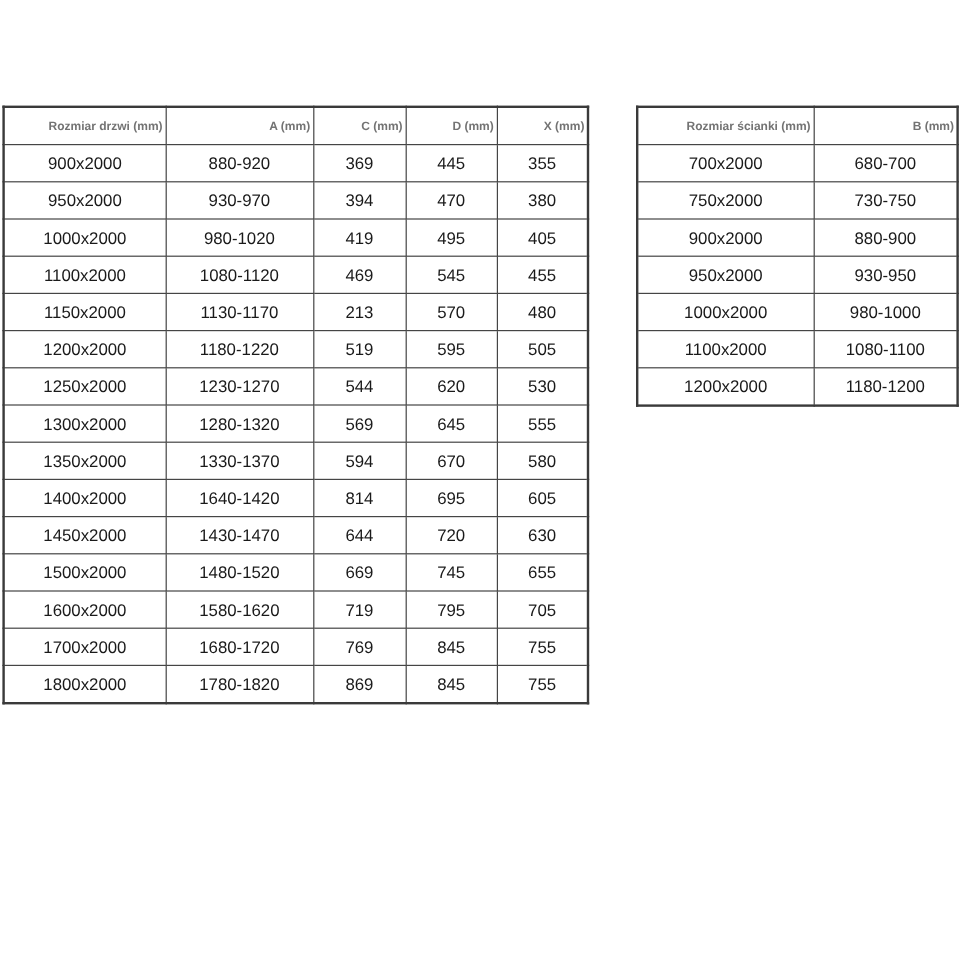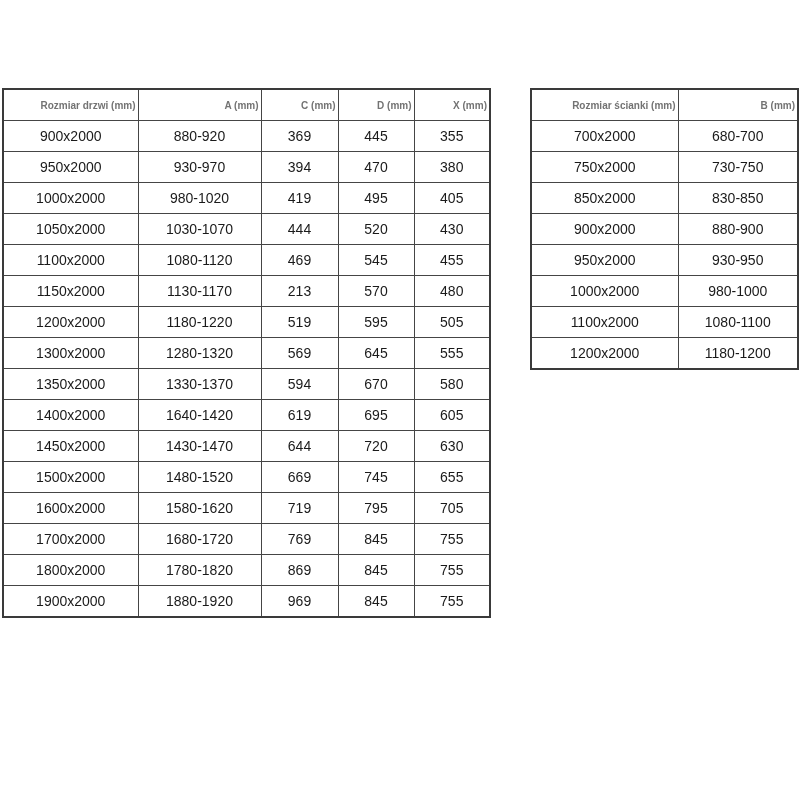--- a/index.html
+++ b/index.html
@@ -86,27 +86,20 @@
         <td>380</td>
       </tr>
       <tr>
         <td>1000x2000</td>
         <td>980-1020</td>
         <td>419</td>
         <td>495</td>
         <td>405</td>
       </tr>
       <tr>
-        <td>1050x2000</td>
-        <td>1030-1070</td>
-        <td>444</td>
-        <td>520</td>
-        <td>430</td>
-      </tr>
-      <tr>
         <td>1100x2000</td>
         <td>1080-1120</td>
         <td>469</td>
         <td>545</td>
         <td>455</td>
       </tr>
       <tr>
         <td>1150x2000</td>
         <td>1130-1170</td>
         <td>213</td>
@@ -114,37 +107,44 @@
         <td>480</td>
       </tr>
       <tr>
         <td>1200x2000</td>
         <td>1180-1220</td>
         <td>519</td>
         <td>595</td>
         <td>505</td>
       </tr>
       <tr>
+        <td>1250x2000</td>
+        <td>1230-1270</td>
+        <td>544</td>
+        <td>620</td>
+        <td>530</td>
+      </tr>
+      <tr>
         <td>1300x2000</td>
         <td>1280-1320</td>
         <td>569</td>
         <td>645</td>
         <td>555</td>
       </tr>
       <tr>
         <td>1350x2000</td>
         <td>1330-1370</td>
         <td>594</td>
         <td>670</td>
         <td>580</td>
       </tr>
       <tr>
         <td>1400x2000</td>
         <td>1640-1420</td>
-        <td>619</td>
+        <td>814</td>
         <td>695</td>
         <td>605</td>
       </tr>
       <tr>
         <td>1450x2000</td>
         <td>1430-1470</td>
         <td>644</td>
         <td>720</td>
         <td>630</td>
       </tr>
@@ -166,27 +166,20 @@
         <td>1700x2000</td>
         <td>1680-1720</td>
         <td>769</td>
         <td>845</td>
         <td>755</td>
       </tr>
       <tr>
         <td>1800x2000</td>
         <td>1780-1820</td>
         <td>869</td>
-        <td>845</td>
-        <td>755</td>
-      </tr>
-      <tr>
-        <td>1900x2000</td>
-        <td>1880-1920</td>
-        <td>969</td>
         <td>845</td>
         <td>755</td>
       </tr>
     </tbody>
   </table>
 
 <table class="spec" id="walls-table">
   <colgroup>
     <col style="width:147px">
     <col style="width:120px">
@@ -200,24 +193,20 @@
     <tbody>
       <tr>
         <td>700x2000</td>
         <td>680-700</td>
       </tr>
       <tr>
         <td>750x2000</td>
         <td>730-750</td>
       </tr>
       <tr>
-        <td>850x2000</td>
-        <td>830-850</td>
-      </tr>
-      <tr>
         <td>900x2000</td>
         <td>880-900</td>
       </tr>
       <tr>
         <td>950x2000</td>
         <td>930-950</td>
       </tr>
       <tr>
         <td>1000x2000</td>
         <td>980-1000</td>

